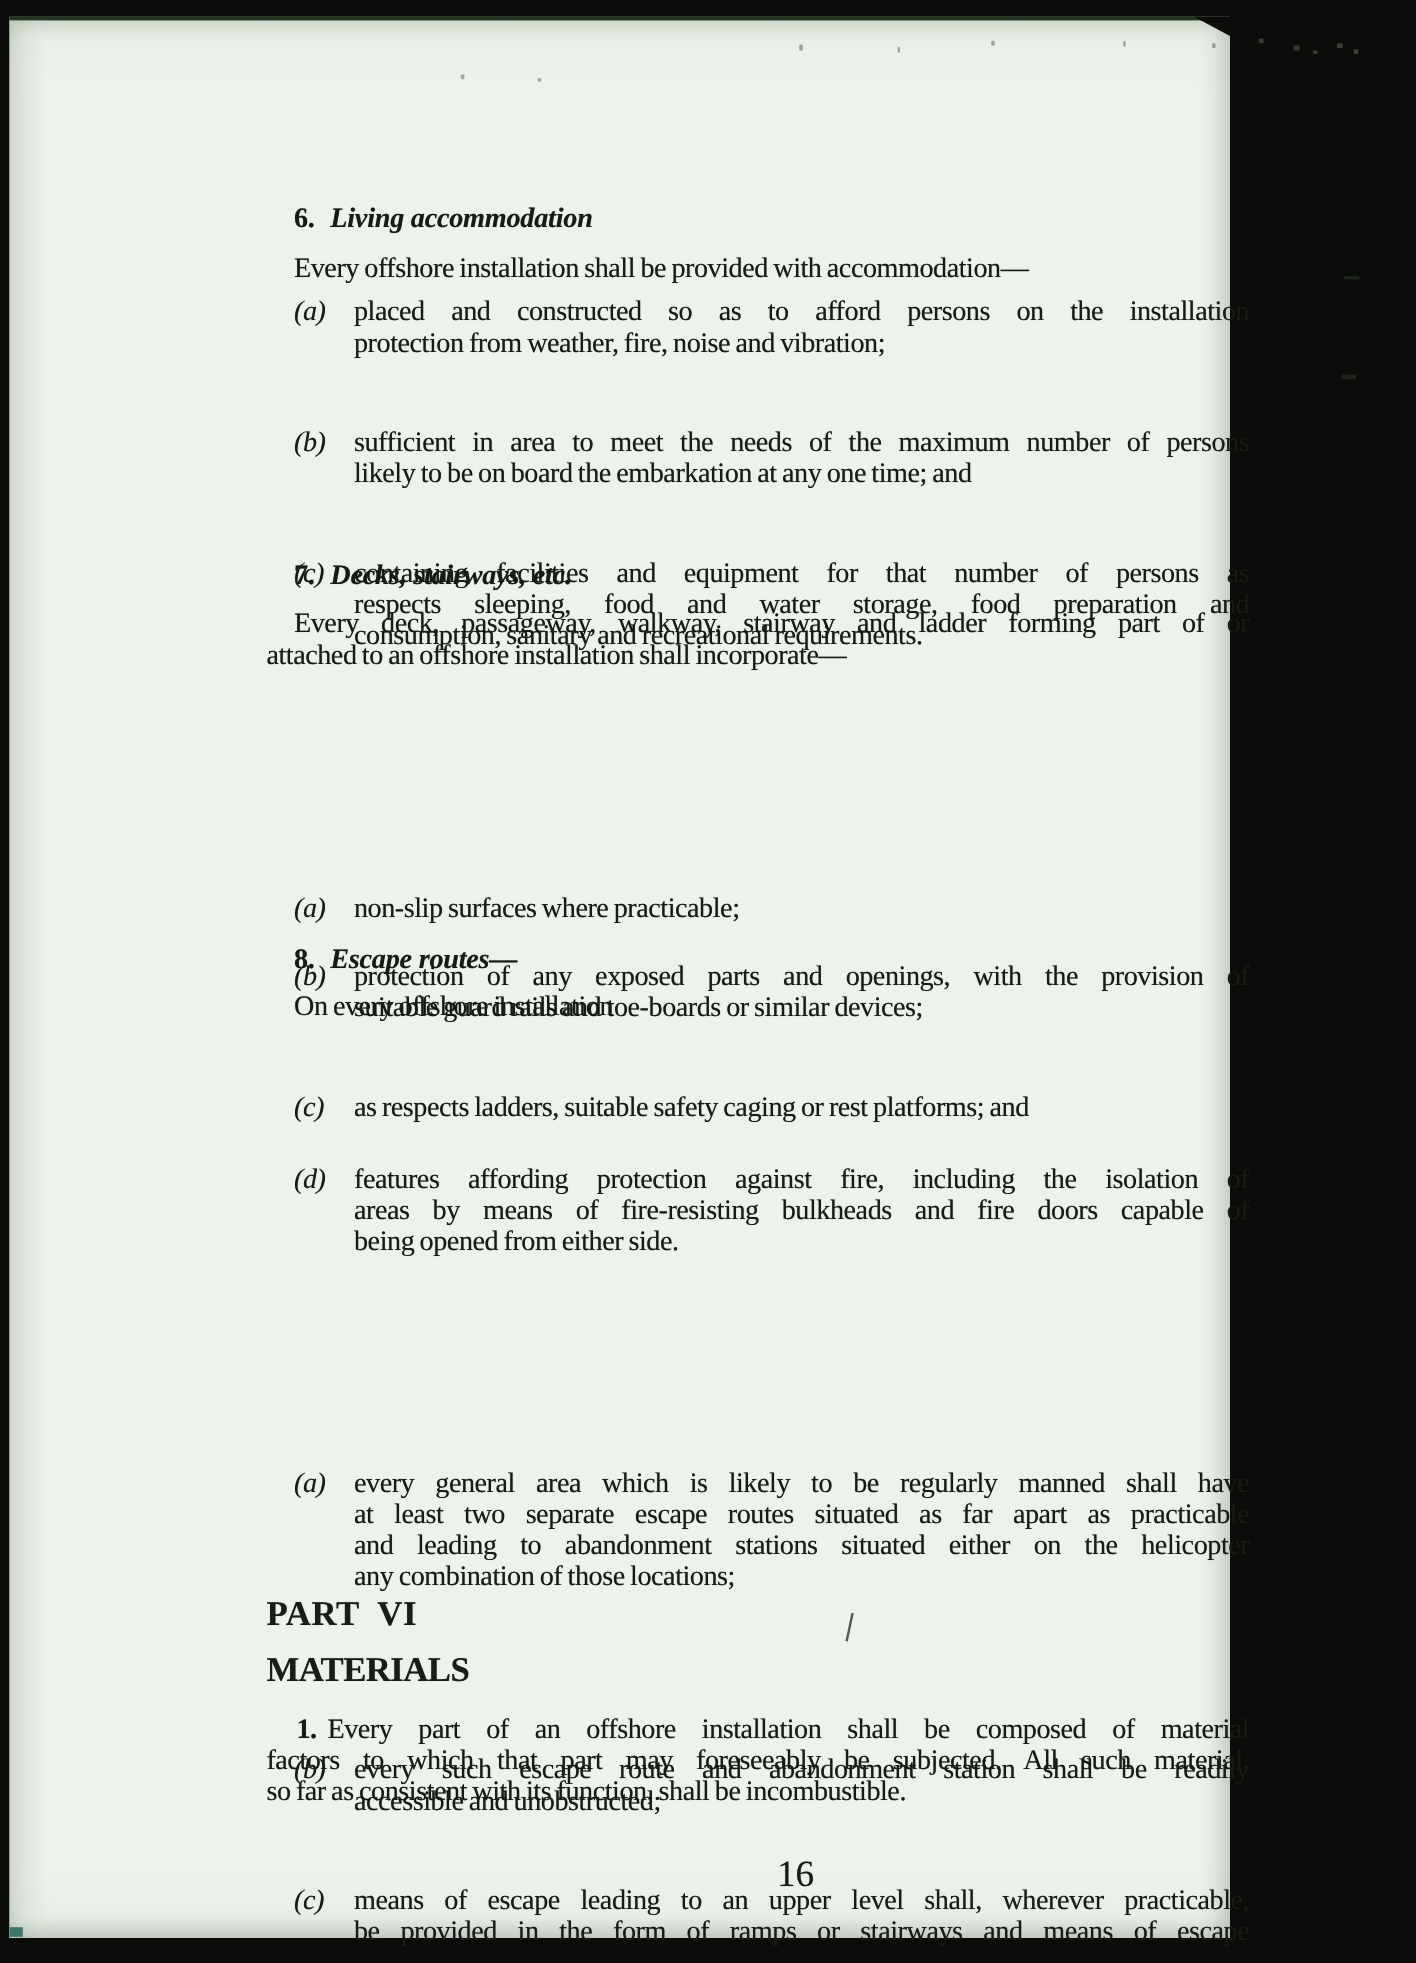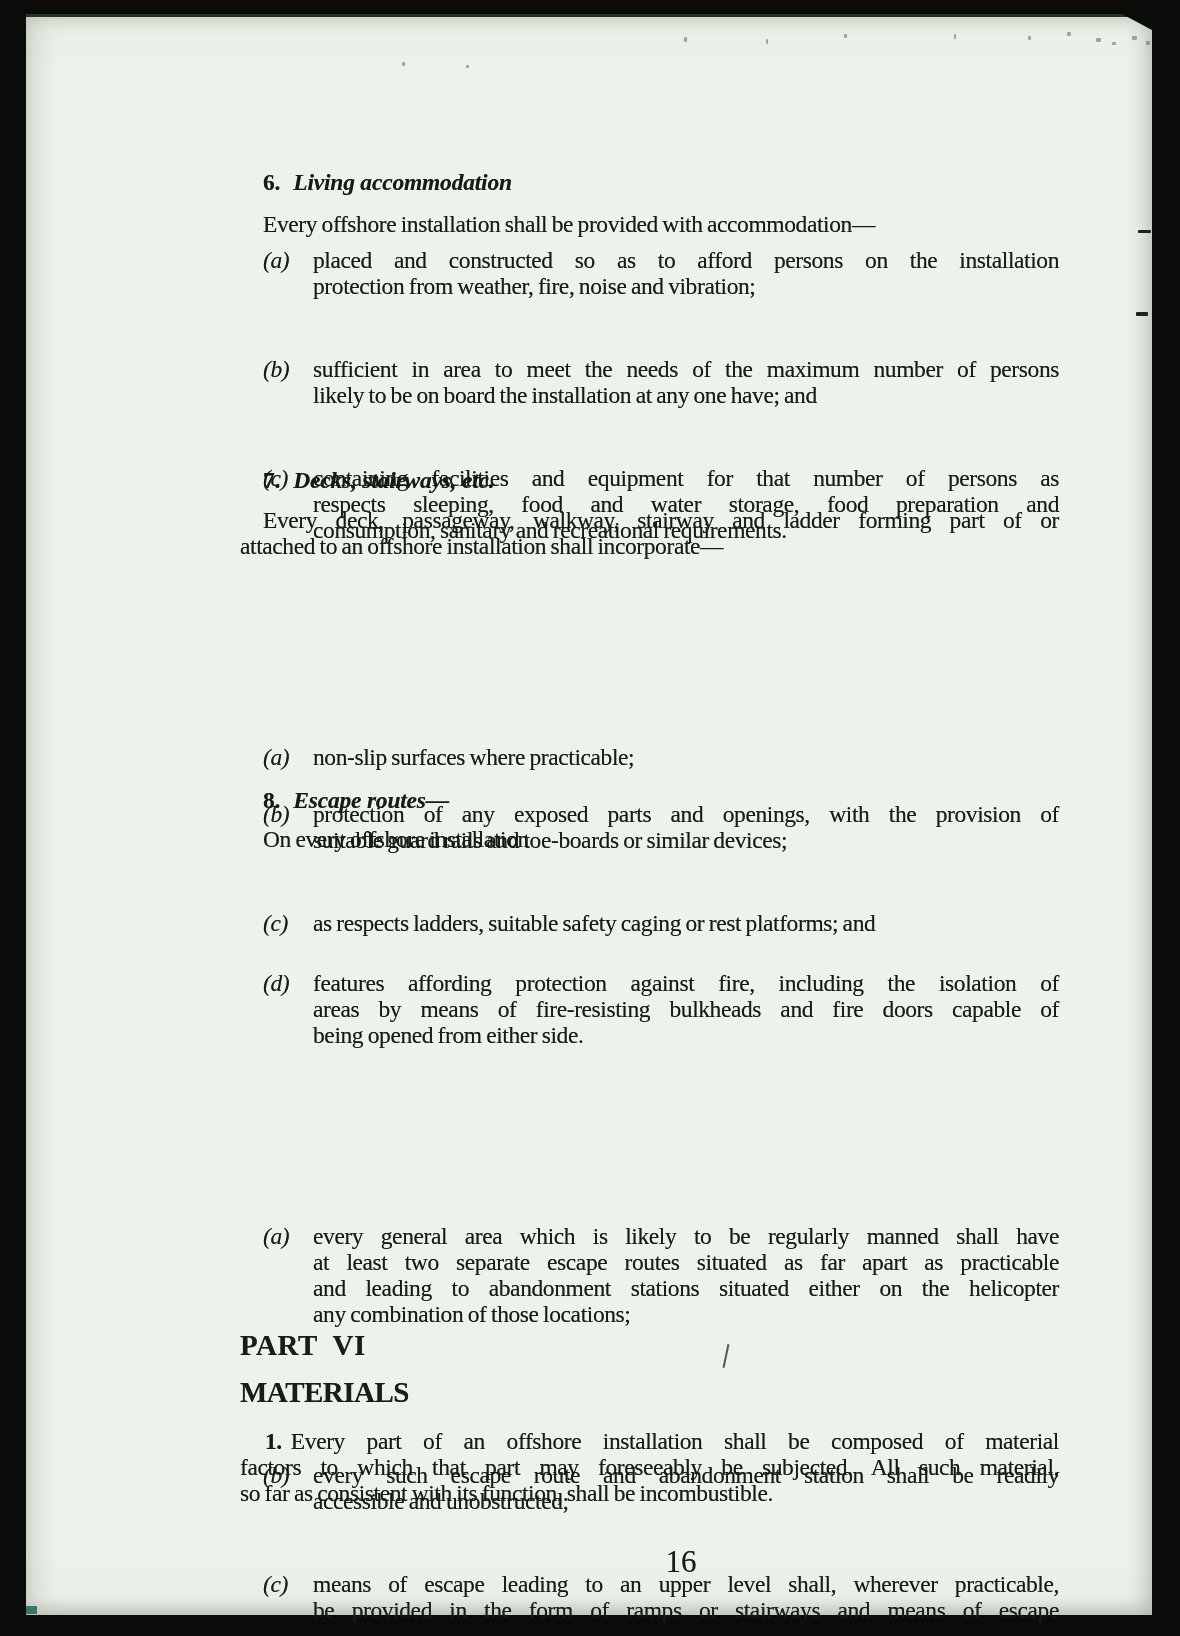--- a/index.html
+++ b/index.html
@@ -5,22 +5,22 @@
   html,body{margin:0;padding:0;}
   .canvas{
     position:relative;
     width:1180px;height:1636px;
     background:#0b0b09;
     overflow:hidden;
     font-family:"Liberation Serif", serif;
   }
   .paper{
     position:absolute;
-    left:26px;top:14px;
-    width:1126px;height:1598px;
+    left:8px;top:14px;
+    width:1017px;height:1598px;
     background:
       linear-gradient(180deg, #e9efe6 0%, #edf2ea 4%, #edf2ea 96%, #e7ede4 100%),
       #edf2ea;
     border-top:3px solid #24351e;
     box-shadow:
       inset 14px 0 22px rgba(30,45,28,0.10),
       inset -10px 0 18px rgba(20,30,18,0.14),
       inset 0 -8px 14px rgba(30,40,28,0.08);
     color:#161b14;
   }
@@ -136,21 +136,21 @@
       <span class="item-label">(a)</span>
       <div class="item-text">
         <div class="line j">placed and constructed so as to afford persons on the installation</div>
         <div class="line">protection from weather, fire, noise and vibration;</div>
       </div>
     </div>
     <div class="blk item" style="top:287px;">
       <span class="item-label">(b)</span>
       <div class="item-text">
         <div class="line j">sufficient in area to meet the needs of the maximum number of persons</div>
-        <div class="line">likely to be on board the installation at any one have; and</div>
+        <div class="line">likely to be on board the embarkation at any one time; and</div>
       </div>
     </div>
     <div class="blk item" style="top:344px;">
       <span class="item-label">(c)</span>
       <div class="item-text">
         <div class="line j">containing facilities and equipment for that number of persons as</div>
         <div class="line j">respects sleeping, food and water storage, food preparation and</div>
         <div class="line">consumption, sanitary and recreational requirements.</div>
       </div>
     </div>

